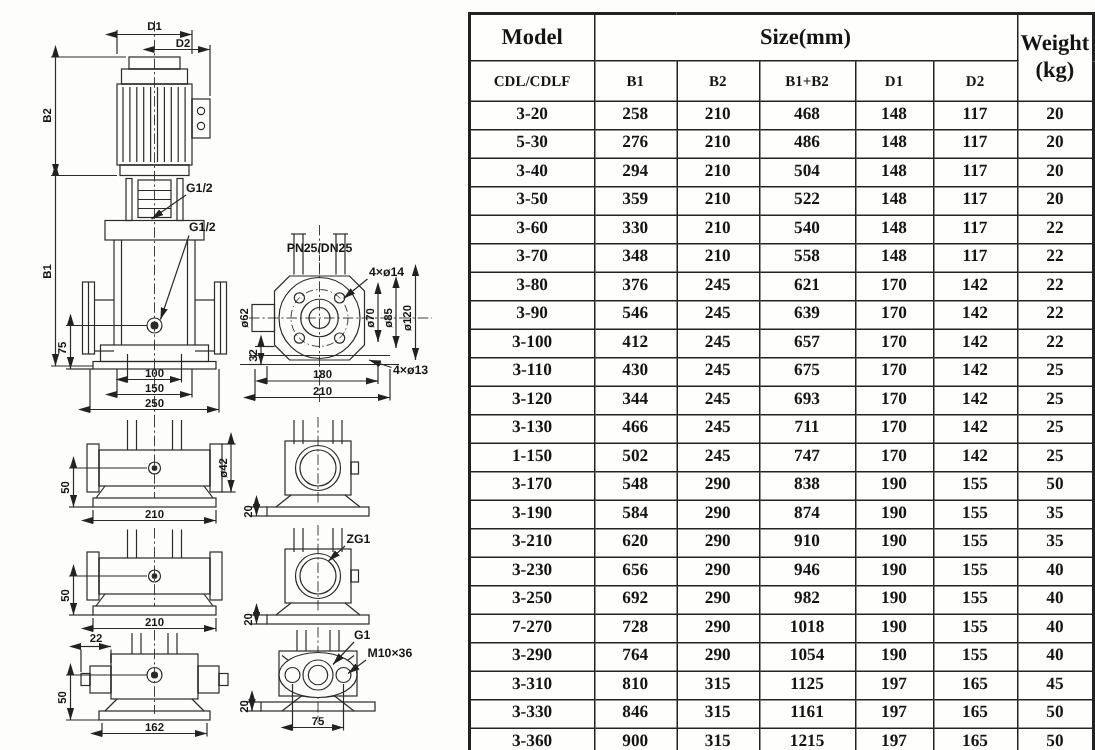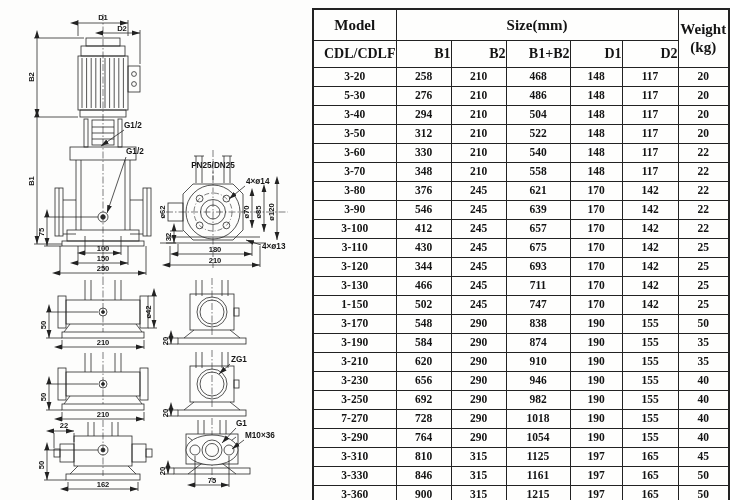--- a/index.html
+++ b/index.html
@@ -35,21 +35,21 @@
   table.spec th, table.spec td{
     border:1px solid #222;
     text-align:center;
     vertical-align:middle;
     padding:0;
     font-weight:bold;
     color:#141414;
   }
   table.spec{border:2px solid #222;}
   thead tr.h1 th{font-size:15px;height:30px;}
-  thead tr.h2 th{font-size:14px;height:26px;text-align:right;}
+  thead tr.h2 th{font-size:10px;height:26px;}
   th.weight-h{font-size:14px;line-height:1.15;margin-top:24px;}
   tbody td{font-size:11.5px;height:18px;line-height:1;}
 </style>
 </head>
 <body>
 
 <div class="sheet">
 
   <div class="drawing-wrap">
   <svg width="310" height="500" viewBox="0 0 310 500">
@@ -486,21 +486,21 @@
             <td>3-40</td>
             <td>294</td>
             <td>210</td>
             <td>504</td>
             <td>148</td>
             <td>117</td>
             <td>20</td>
           </tr>
           <tr>
             <td>3-50</td>
-            <td>312</td>
+            <td>359</td>
             <td>210</td>
             <td>522</td>
             <td>148</td>
             <td>117</td>
             <td>20</td>
           </tr>
           <tr>
             <td>3-60</td>
             <td>330</td>
             <td>210</td>

